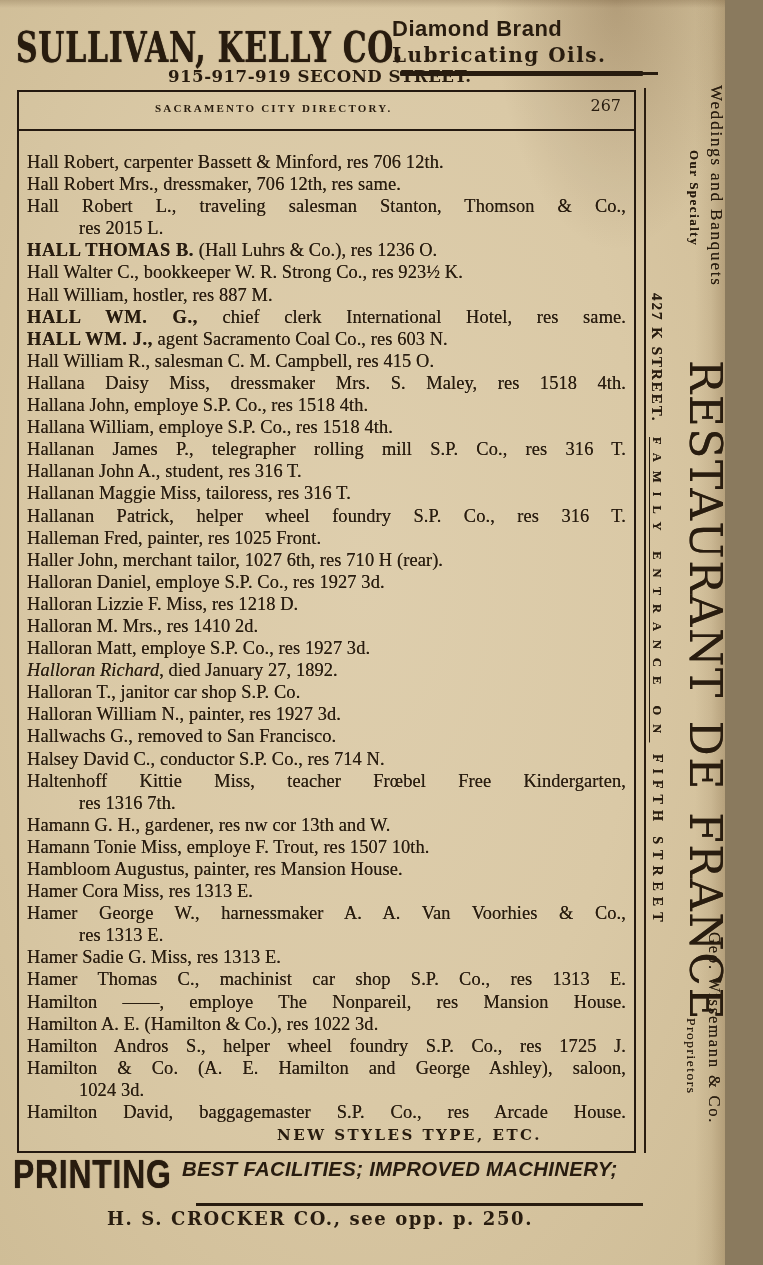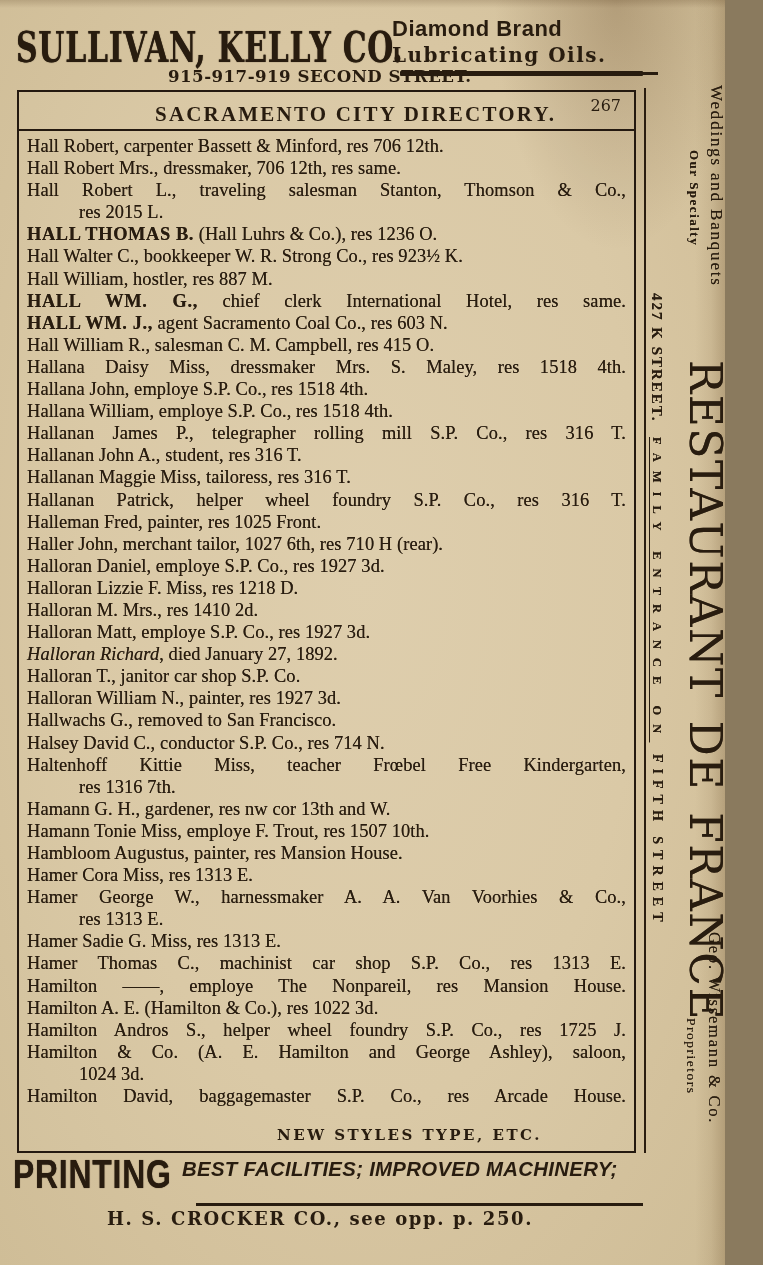--- a/index.html
+++ b/index.html
@@ -43,28 +43,28 @@
 
   
   .dirbox{
     position:absolute;left:17px;top:90px;width:619px;height:1063px;
     border:2px solid #241910;box-sizing:border-box;
     background:rgba(255,248,230,0.06);
   }
   .dirhead{position:relative;height:37px;border-bottom:2px solid #241910;}
   .dirtitle{
     position:absolute;left:136px;top:10px;
-    font-size:21px;font-weight:600;letter-spacing:2.2px;white-space:nowrap;
+    font-size:11px;font-weight:600;letter-spacing:2.2px;white-space:nowrap;
   }
   .pageno{
     position:absolute;right:13px;top:4px;
     font-family:"DejaVu Serif",serif;font-size:16px;font-weight:400;
   }
   .entries{
-    padding:4px 8px 0 8px;
+    padding:20px 8px 0 8px;
     font-size:18.4px;line-height:22.1px;letter-spacing:0.1px;
     text-shadow:0 0 0.5px rgba(40,28,15,0.8);
   }
   .entry .l1{text-align:justify;}
   .entry.wide .l1{text-align:justify;text-align-last:justify;}
   .entry .l2{padding-left:52px;}
   .bb{font-weight:bold;letter-spacing:0.6px;}
   .ii{font-style:italic;}
 
   

